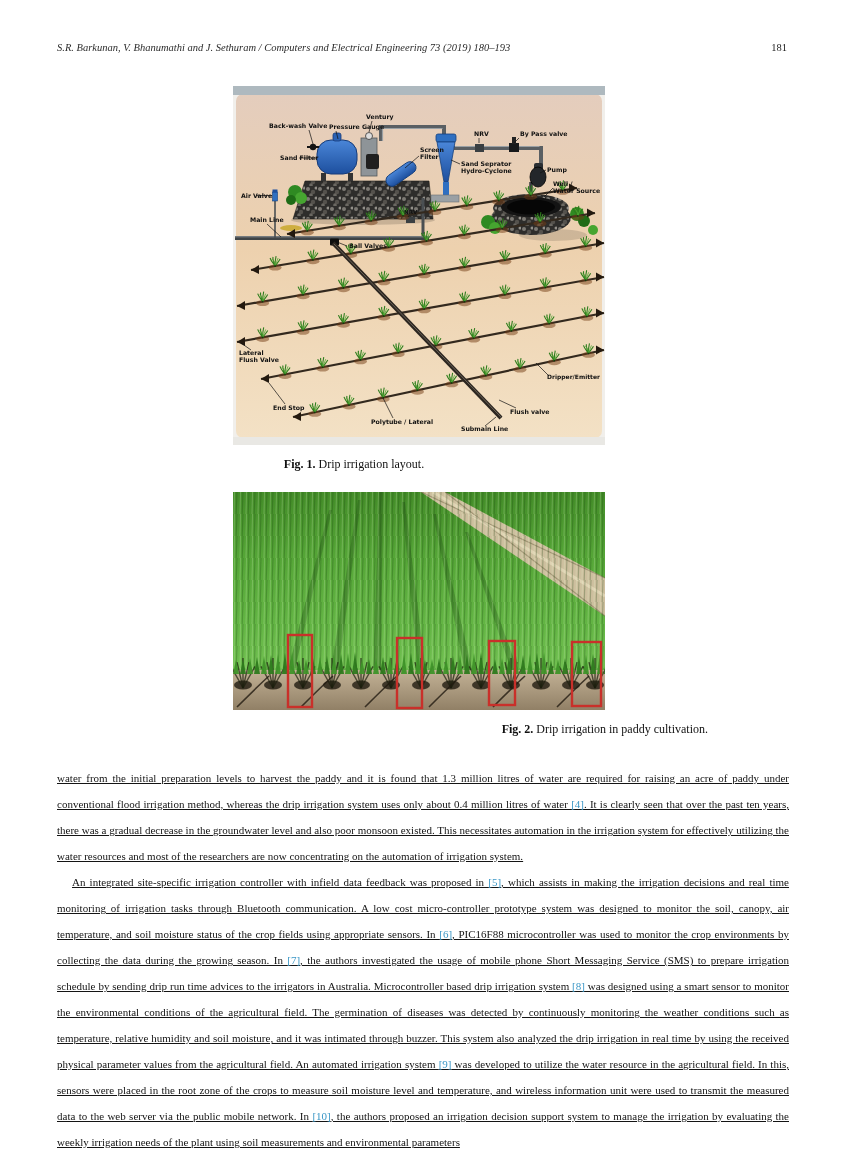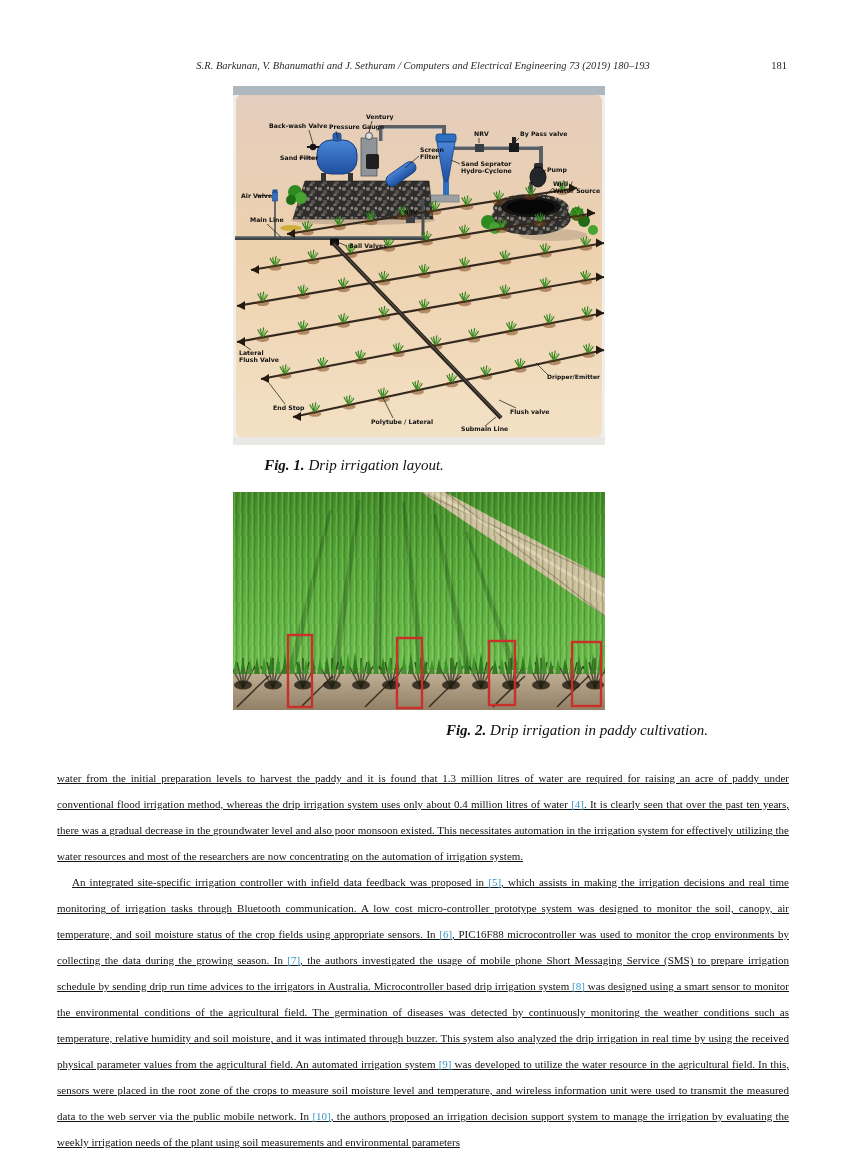--- a/index.html
+++ b/index.html
@@ -1,28 +1,28 @@
 <!DOCTYPE html>
 <html style="--ref-color: #3b97c6;"><head>
 <meta charset="utf-8">
 <style>
   html,body{margin:0;padding:0;background:#ffffff;}
   .page{
     position:relative;width:846px;height:1155px;background:#fff;
     font-family:"Liberation Serif", serif;overflow:hidden;
   }
   
-  .header{position:absolute;top:60px;left:57px;width:732px;height:14px;
-    text-align:center;font-style:italic;font-size:10.5px;color:#2b2b2b;}
+  .header{position:absolute;top:42px;left:57px;width:732px;height:14px;
+    text-align:left;font-style:italic;font-size:10.5px;color:#2b2b2b;}
   .header .page-num{position:absolute;right:2px;top:0;font-style:normal;color:#1d1d1d;}
   
   .fig1{position:absolute;left:233px;top:86px;width:372px;height:359px;}
   .fig2{position:absolute;left:233px;top:492px;width:372px;height:218px;}
   .caption{position:absolute;left:0;width:708px;text-align:center;
-    font-size:15px;color:#111;font-style:italic;}
+    font-size:12px;color:#111;}
   .caption b{font-weight:bold;}
   #cap1{top:457px;}
   #cap2{top:722px;text-align:right;}
   
   .body-text{position:absolute;left:57px;top:765px;width:732px;
     font-size:11px;line-height:26px;text-align:justify;color:#141414;text-decoration:underline;}
   .body-text p{margin:0;padding:0;}
   .body-text p.indent{text-indent:15px;}
   .ref{color:var(--ref-color,#3b97c6);cursor:pointer;}
   

